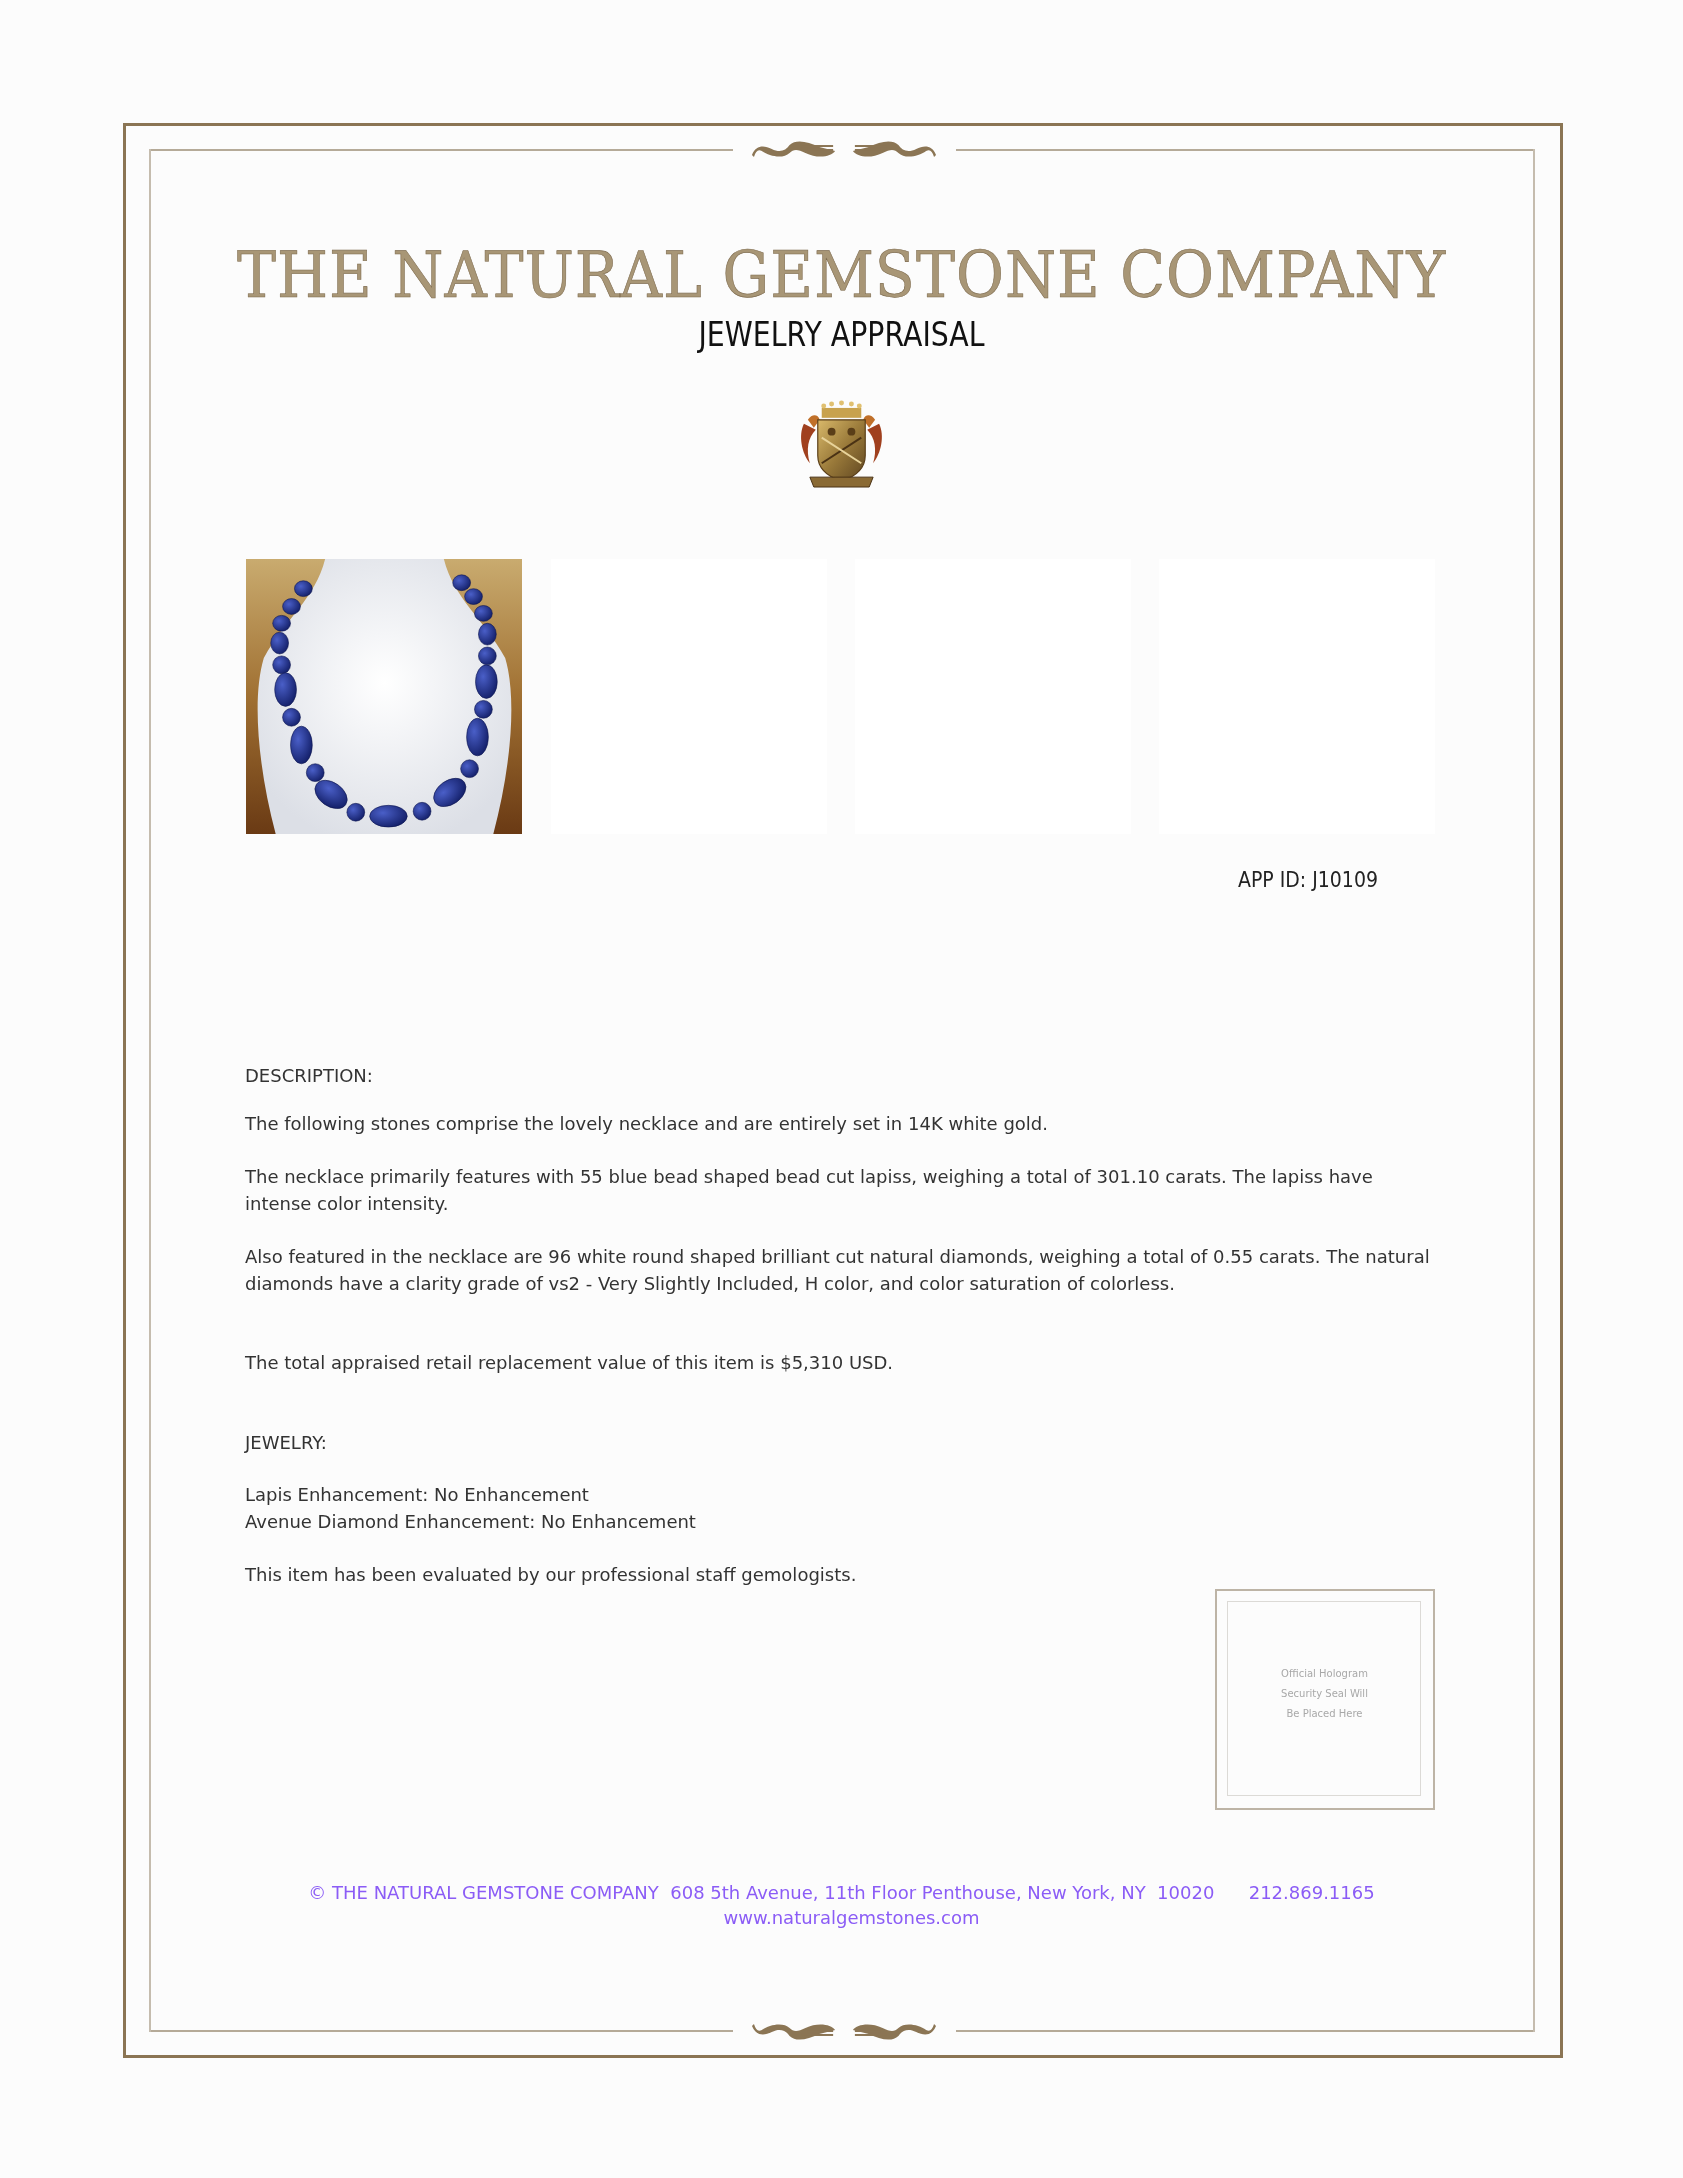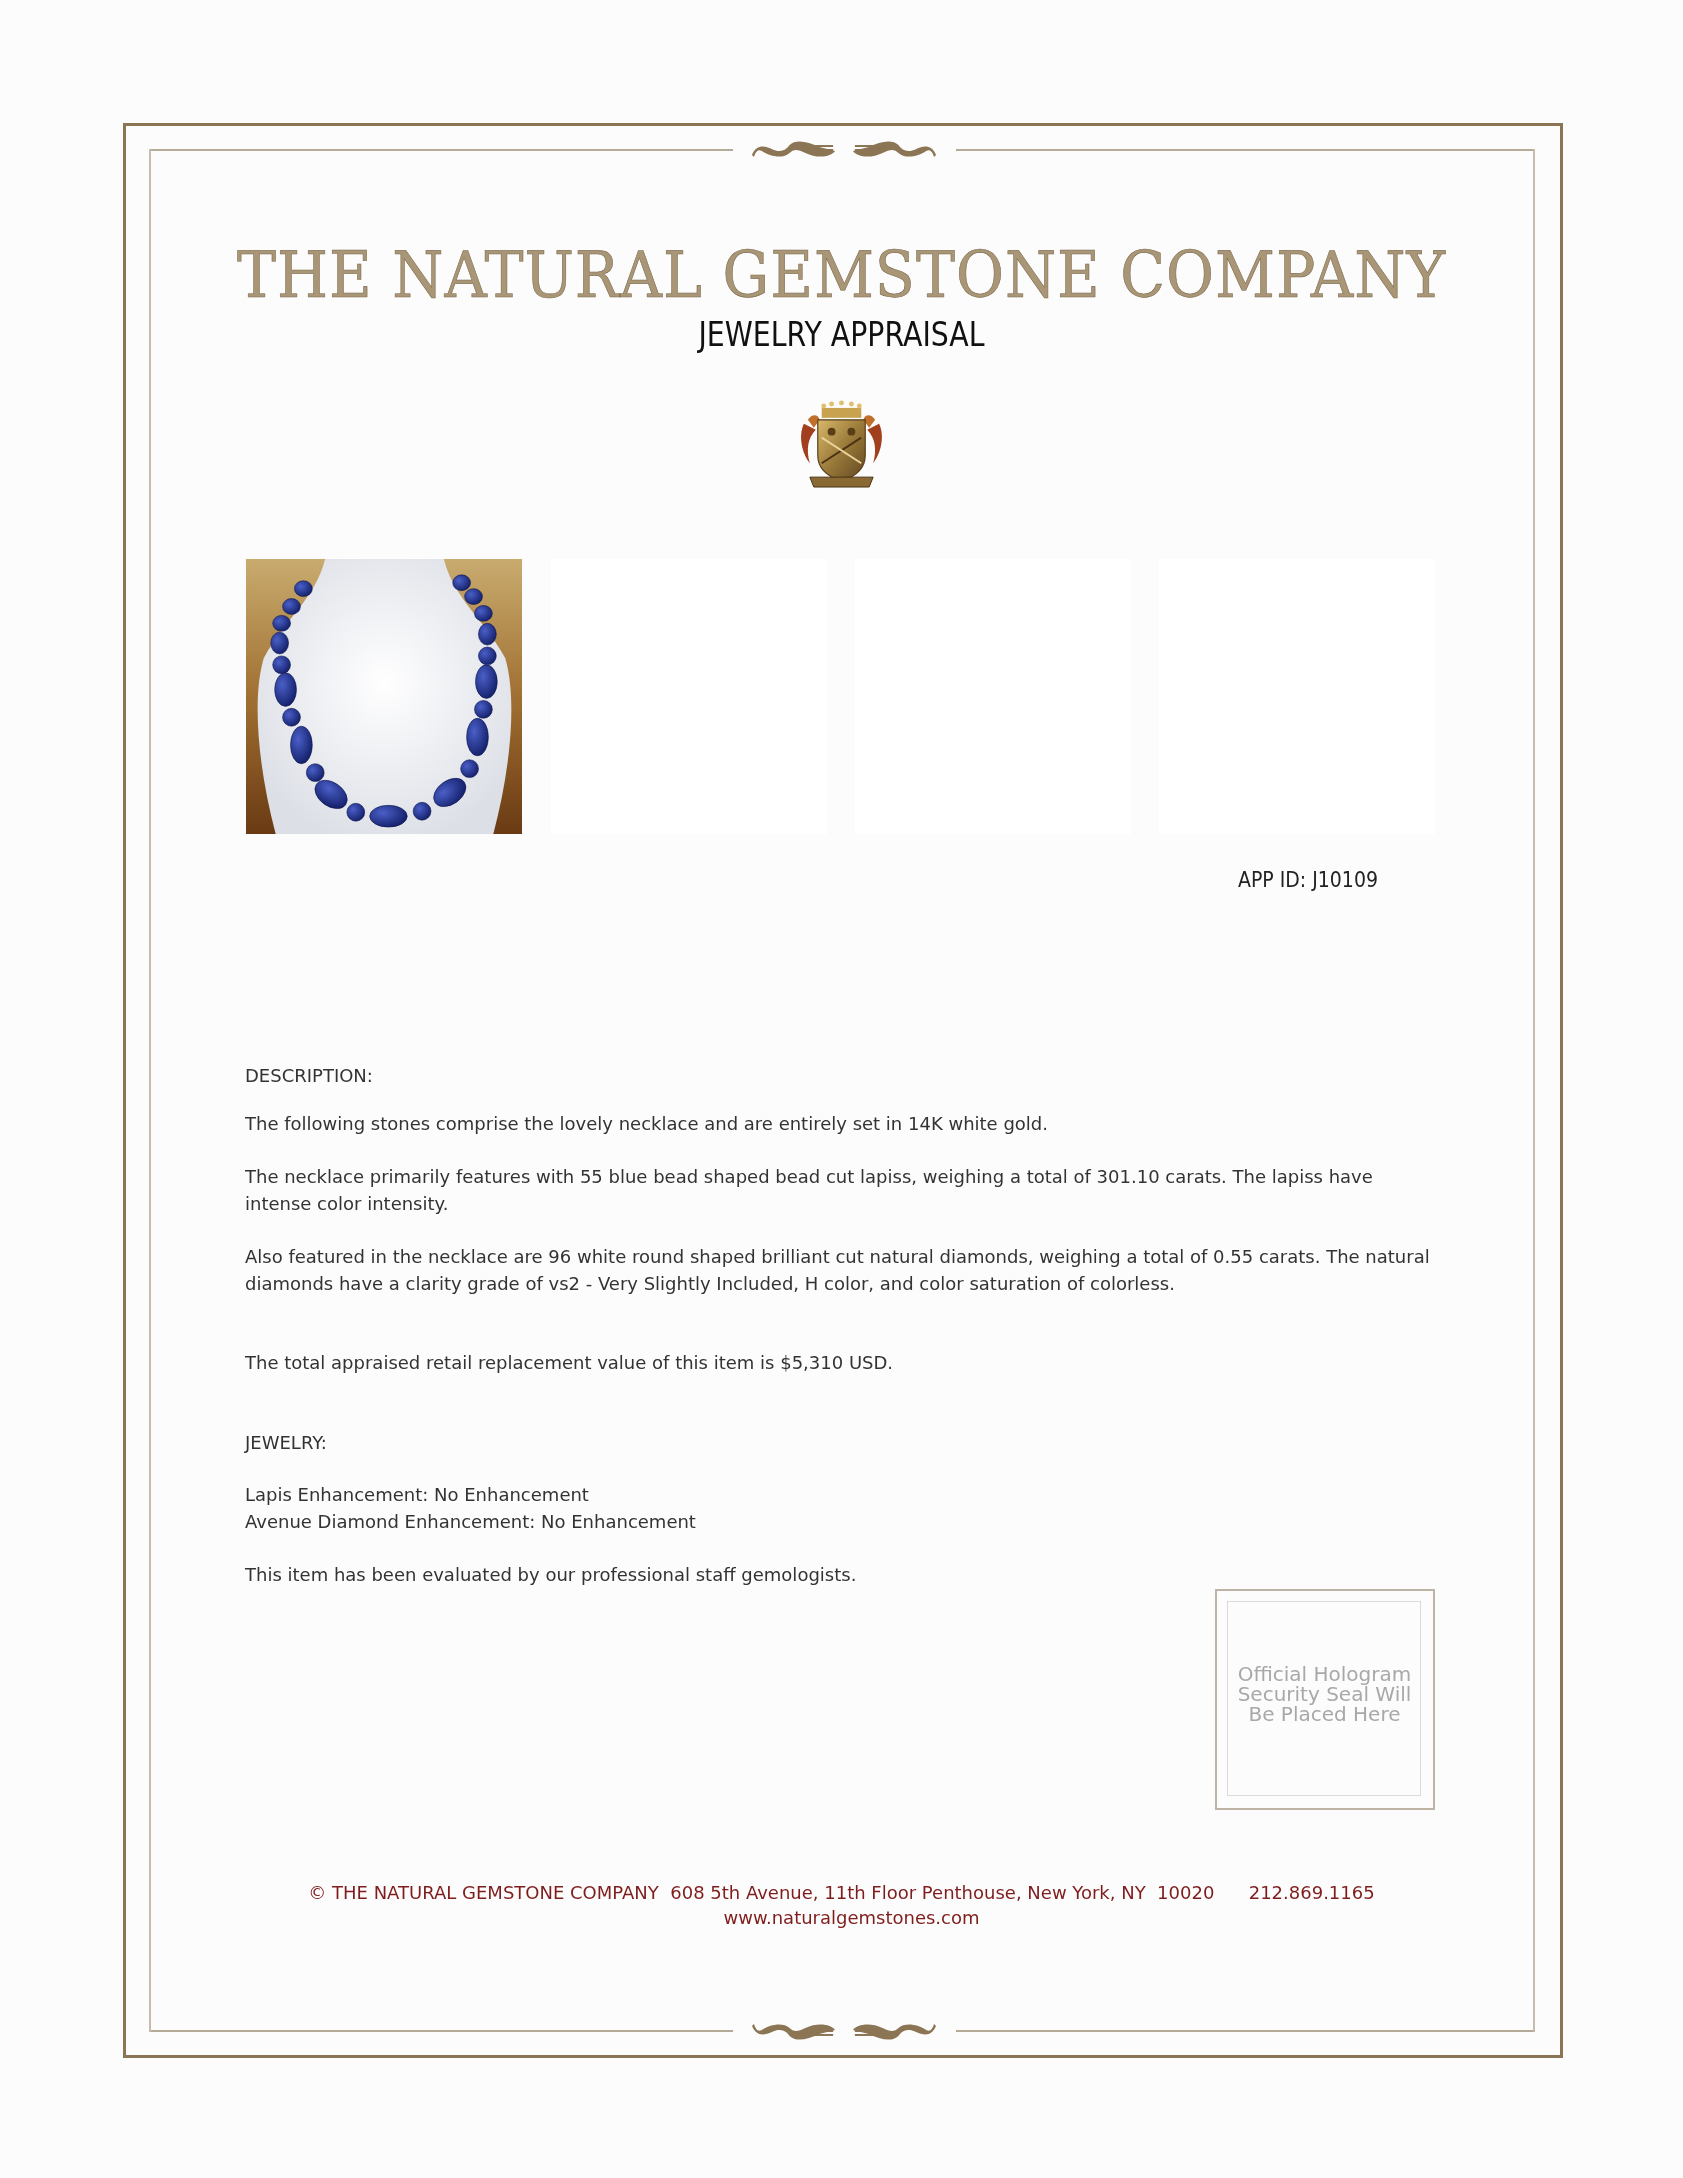--- a/index.html
+++ b/index.html
@@ -30,22 +30,22 @@
     letter-spacing: 0px; transform: scaleX(0.86); transform-origin: center;
   }
   .crest { left: 798px; top: 400px; width: 87px; height: 91px; }
   .photo { top: 559px; width: 276px; height: 275px; }
   .photo.blank { background: #ffffff; }
   .photo-main { left: 246px; overflow: hidden; background: #8a5a2a; }
   .appid { left: 1238px; top: 868px; font-size: 21px; color: #222; transform: scaleX(0.9); transform-origin: left; white-space: nowrap; }
   .body-text { left: 245px; width: 1198px; font-size: 18px; line-height: 27px; color: #333; }
   .seal-outer { left: 1215px; top: 1589px; width: 216px; height: 217px; border: 2px solid #bdb4a6; }
   .seal-inner { left: 1227px; top: 1601px; width: 192px; height: 193px; border: 1.5px solid #dcdad6; }
-  .seal-text { left: 1227px; top: 1664px; width: 195px; text-align: center; font-size: 20px; line-height: 20px; color: #a8a8a8; }
-  .footer { left: 0; width: 1683px; text-align: center; font-size: 18px; color: #7f1d1d; white-space: nowrap; }
+  .seal-text { left: 1227px; top: 1664px; width: 195px; text-align: center; font-size: 10px; line-height: 20px; color: #a8a8a8; }
+  .footer { left: 0; width: 1683px; text-align: center; font-size: 18px; color: #8b5cf6; white-space: nowrap; }
 </style>
 </head>
 <body>
 
 <div class="abs outer-frame"></div>
 
 <div class="abs inner-line-h" style="left:149px; top:149px; width:584px;"></div>
 <div class="abs inner-line-h" style="left:956px; top:149px; width:578px;"></div>
 <div class="abs inner-line-h" style="left:149px; top:2030px; width:584px;"></div>
 <div class="abs inner-line-h" style="left:956px; top:2030px; width:578px;"></div>

